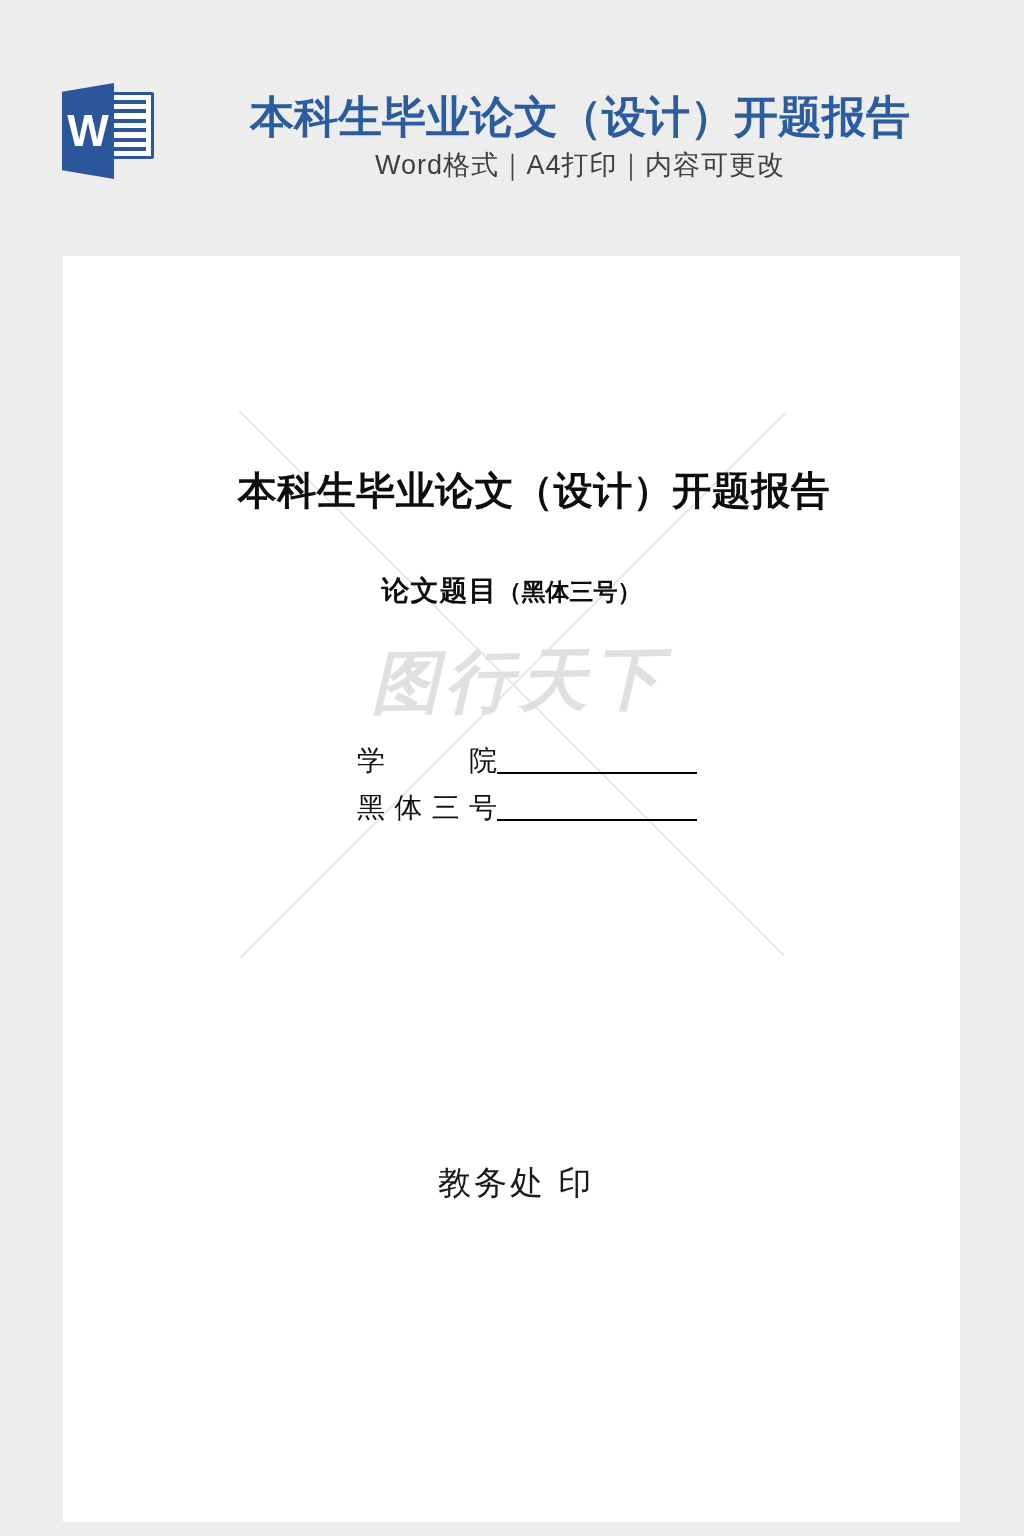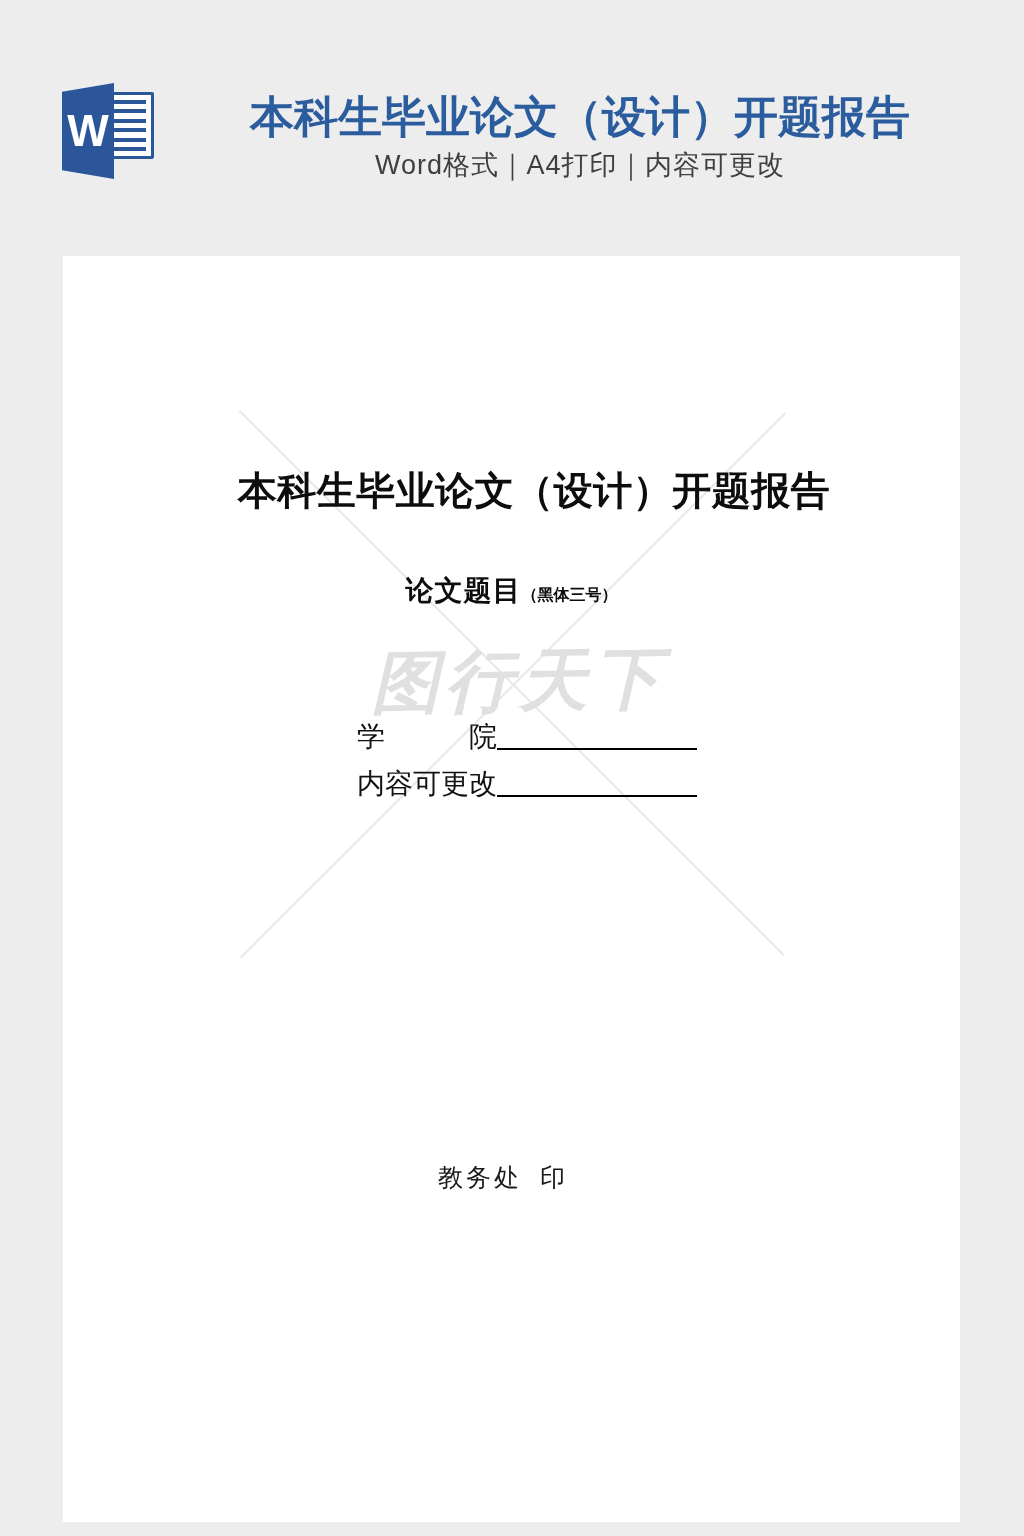--- a/index.html
+++ b/index.html
@@ -42,45 +42,45 @@
   .xline-a{left:177px;top:154px;transform:rotate(45deg);}
   .xline-b{left:177px;top:701px;transform:rotate(-45deg);}
   .doc-title{
     position:absolute;left:0;top:208px;width:100%;margin:0;
     box-sizing:border-box;padding-left:45px;
     text-align:center;font-size:39px;font-weight:bold;color:#0d0d0d;
     white-space:nowrap;letter-spacing:0.5px;
   }
   .subject{position:absolute;left:0;top:316px;width:100%;text-align:center;white-space:nowrap;}
   .subject-label{font-size:28px;font-weight:bold;color:#0d0d0d;letter-spacing:1px;}
-  .subject-note{font-size:16px;font-weight:bold;color:#0d0d0d;}
+  .subject-note{font-size:24px;font-weight:bold;color:#0d0d0d;}
   .brand-watermark{
     position:absolute;left:308px;top:380px;
     font-family:"DejaVu Serif",serif;
     font-size:68px;font-weight:bold;font-style:italic;
     letter-spacing:6px;color:#e0e0e0;
     transform:rotate(-1deg);
     white-space:nowrap;
   }
-  .form{position:absolute;left:294px;top:456px;width:340px;}
+  .form{position:absolute;left:294px;top:480px;width:340px;}
   .frow{position:relative;height:47px;width:340px;}
   .flabel{
     position:absolute;left:0;top:6px;width:140px;display:block;
     font-size:28px;color:#111;
     text-align:justify;text-align-last:justify;
     white-space:normal;
   }
   .fline{
     position:absolute;left:140px;top:36px;width:200px;height:0;
     border-bottom:2px solid #000;
   }
   .stamp{
     position:absolute;left:375px;top:905px;
-    font-family:Liberation Mono, monospace;
-    font-size:25px;letter-spacing:3px;color:#1a1a1a;
+    font-family:Liberation Sans, sans-serif;
+    font-size:33px;letter-spacing:3px;color:#1a1a1a;
     white-space:nowrap;
   }
 </style>
 </head>
 <body>
 
 <div>
 
   <header>
     <div class="word-icon">
@@ -113,21 +113,21 @@
     </div>
 
     <div class="brand-watermark">图行天下</div>
 
     <div class="form">
       <div class="frow">
         <span class="flabel">学院</span>
         <span class="fline"></span>
       </div>
       <div class="frow">
-        <span class="flabel">内容可更改</span>
+        <span class="flabel">黑体三号</span>
         <span class="fline"></span>
       </div>
     </div>
 
     <div class="stamp">教务处 印</div>
   </main>
 
 </div>
 
 </body></html>

